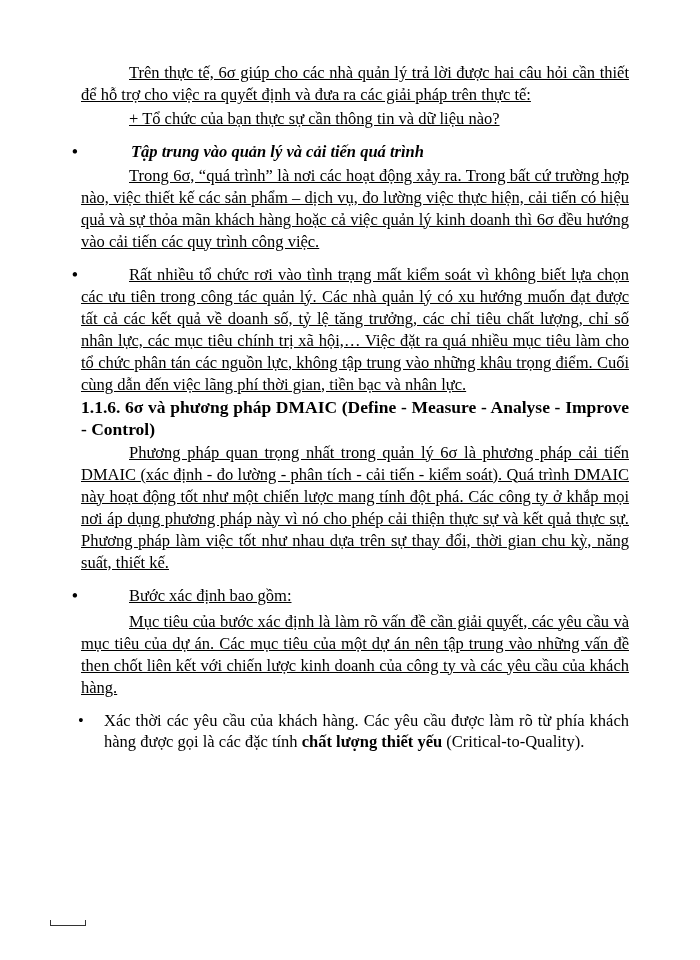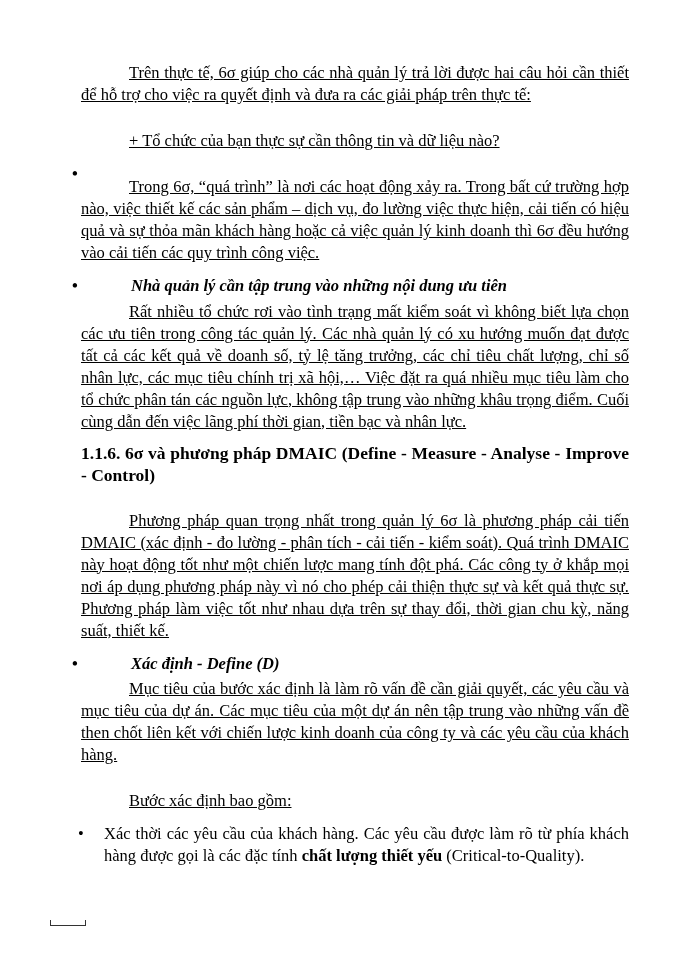--- a/index.html
+++ b/index.html
@@ -1,57 +1,56 @@
 <!DOCTYPE html>
 <html><head>
   <meta charset="utf-8">
   <style>
     html, body { margin: 0; padding: 0; background: #ffffff; }
     body { width: 700px; height: 960px; position: relative; overflow: hidden;
       font-family: "Liberation Serif", "DejaVu Serif", serif; color: #000; font-size: 16.5px; }
     .page { position: absolute; left: 81px; top: 62px; width: 548px; }
     p { margin: 0; line-height: 22px; text-align: justify; text-decoration: underline; }
     .indent { text-indent: 48px; }
-    .gap { margin-top: 24px; }
+    .gap { margin-top: 2px; }
     .bullet-head { position: relative; padding-left: 50px; margin-top: 11px; line-height: 21.5px;
       font-weight: bold; font-style: italic; }
     .bullet-head .dot { position: absolute; left: -9px; top: 0; font-style: normal; font-weight: bold; }
-    .section-title { font-weight: bold; font-size: 17.5px; line-height: 22px; margin-top: 9px; text-align: justify; }
+    .section-title { font-weight: bold; font-size: 17.5px; line-height: 22px; margin-top: 0; text-align: justify; }
     .list-item { position: relative; padding-left: 23px; margin-top: 11px; line-height: 21.5px; text-align: justify; }
     .list-item .dot { position: absolute; left: -3px; top: 0; }
     .footnote-mark { position: absolute; left: 50px; top: 920px; width: 34px; height: 5px;
       border-left: 1.5px solid #333; border-right: 1.5px solid #333; border-bottom: 1.5px solid #333; }
   </style>
 </head>
 <body>
 
 <div class="page">
   <p class="indent">Trên thực tế, 6σ giúp  cho các nhà quản lý trả lời được hai câu hỏi cần thiết để hỗ trợ cho việc ra quyết định và đưa ra các giải pháp trên thực tế:</p>
   <p class="indent gap">+ Tổ chức của bạn thực sự cần thông tin và dữ liệu nào?</p>
 
   <div class="bullet-head">
     <span class="dot">•</span>
+    <span>Tập trung vào quản lý và cải tiến quá trình</span>
   </div>
   <p class="indent gap">Trong 6σ, “quá trình” là nơi các hoạt động xảy ra. Trong bất cứ trường hợp nào, việc thiết kế các sản phẩm – dịch vụ, đo lường việc thực hiện, cải tiến có hiệu quả và sự thỏa mãn khách hàng hoặc cả việc quản lý kinh doanh thì 6σ đều hướng vào cải tiến các quy trình công việc.</p>
 
   <div class="bullet-head">
     <span class="dot">•</span>
-    <span>Nhà quản lý cần tập trung vào những nội dung ưu tiên</span>
   </div>
   <p class="indent gap" style="margin-top:4px">Rất nhiều tổ chức rơi vào tình trạng mất kiểm soát vì không biết lựa chọn các ưu tiên trong công tác quản lý. Các nhà quản lý có xu hướng muốn đạt được tất cả các kết quả về doanh số, tỷ lệ tăng trưởng, các chỉ tiêu chất lượng, chỉ số nhân lực, các mục tiêu chính trị xã hội,… Việc đặt ra quá nhiều mục tiêu làm cho tổ chức phân tán các nguồn lực, không tập trung vào những khâu trọng điểm. Cuối cùng dẫn đến việc lãng phí thời gian, tiền bạc và nhân lực.</p>
 
   <div class="section-title">1.1.6. 6σ và phương pháp DMAIC (Define - Measure - Analyse - Improve - Control)</div>
   <p class="indent gap">Phương pháp quan trọng nhất trong quản lý 6σ là phương pháp cải tiến DMAIC (xác định - đo lường - phân tích - cải tiến - kiểm soát). Quá trình DMAIC này hoạt động tốt như một chiến lược mang tính đột phá. Các công ty ở khắp mọi nơi áp dụng phương pháp này vì nó cho phép cải thiện thực sự và kết quả thực sự. Phương pháp làm việc tốt như nhau dựa trên sự thay đổi, thời gian chu kỳ, năng suất, thiết kế.</p>
 
   <div class="bullet-head">
     <span class="dot">•</span>
-    <span>Xác định - Define (D)</span>
   </div>
+  <p class="indent gap">Bước xác định bao gồm:</p>
   <p class="indent gap" style="margin-top:4px">Mục tiêu của bước xác định là làm rõ vấn đề cần giải quyết, các yêu cầu và mục tiêu của dự án. Các mục tiêu của một dự án nên tập trung vào những vấn đề then chốt liên kết với chiến lược kinh doanh của công ty và các yêu cầu của khách hàng.</p>
-  <p class="indent gap">Bước xác định bao gồm:</p>
 
   <div class="list-item">
     <span class="dot">•</span>
     <span>Xác thời các yêu cầu của khách hàng. Các yêu cầu được làm rõ từ phía khách hàng được gọi là các đặc tính </span><b>chất lượng thiết yếu</b><span> (Critical-to-Quality).</span>
   </div>
 </div>
 
 <div class="footnote-mark"></div>
 
 </body></html>

